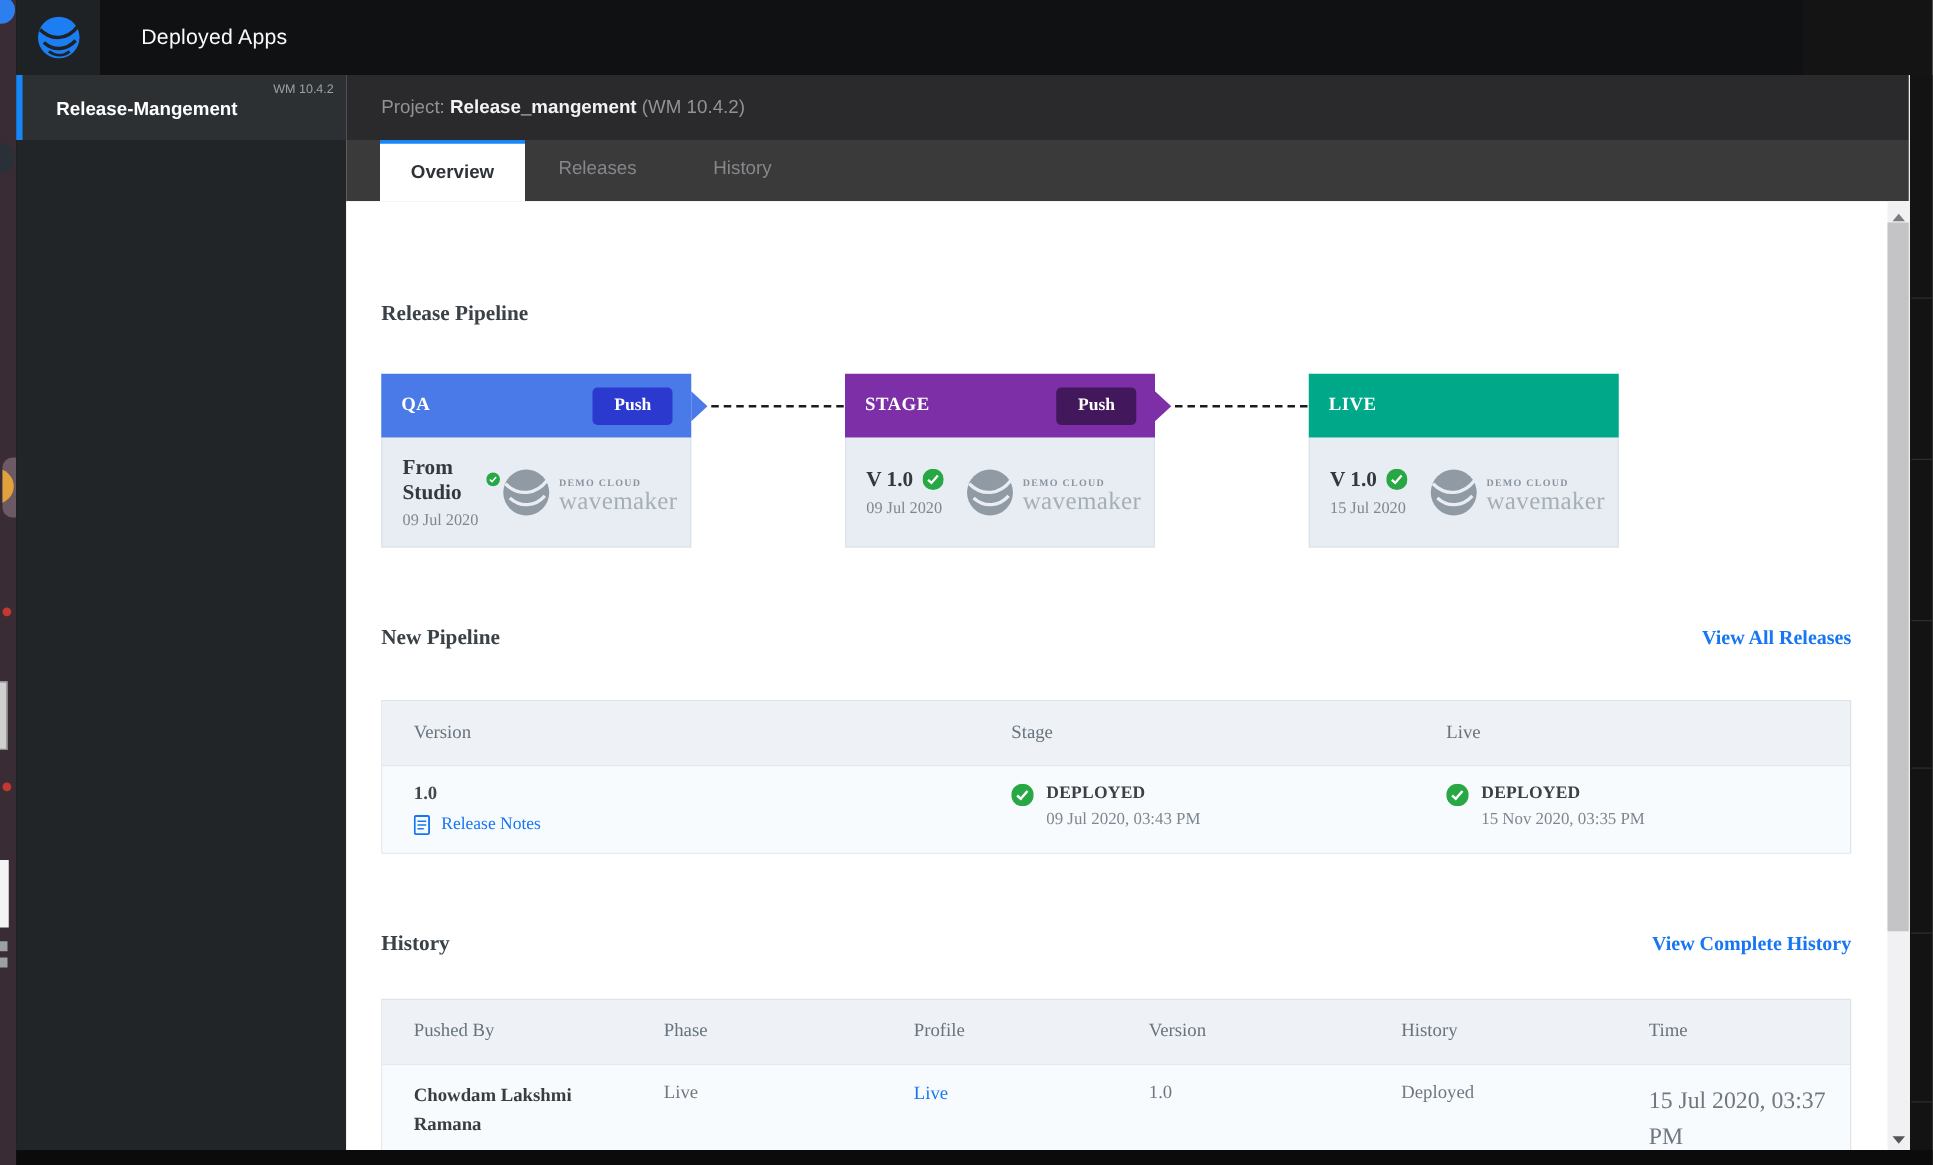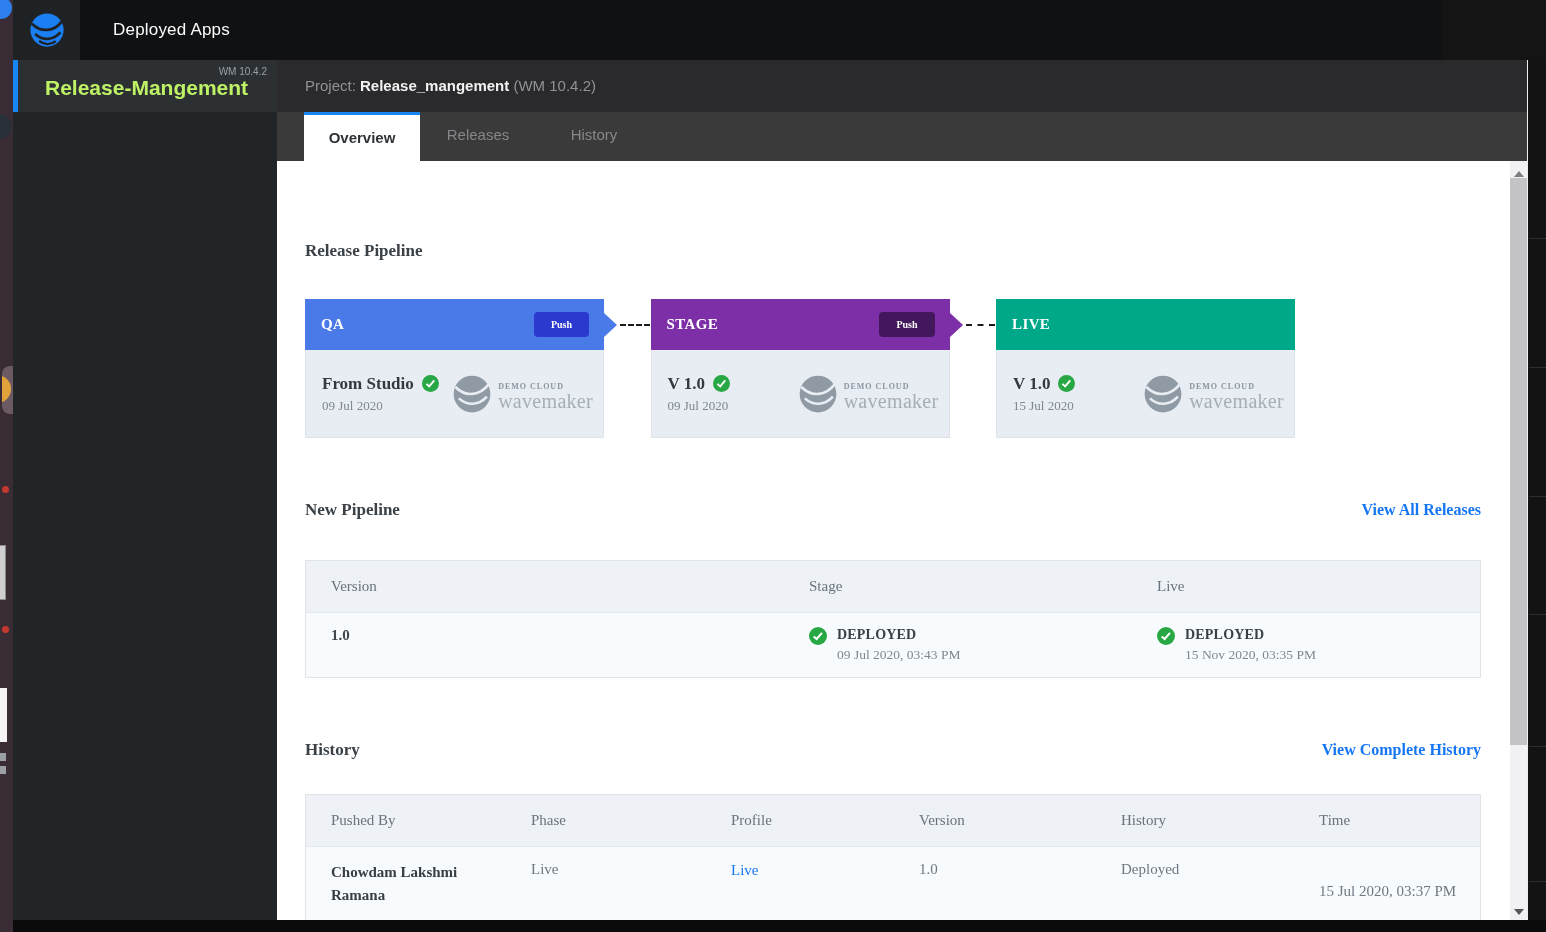--- a/index.html
+++ b/index.html
@@ -26,47 +26,47 @@
   #topbar { position:absolute; left:13px; top:0; width:1429px; height:60px; background:#101113; }
   #logo-tile { position:absolute; left:0; top:0; width:67px; height:60px; background:#1f2225;
     display:flex; align-items:center; justify-content:center; cursor:pointer; }
   #topbar-title { position:absolute; left:100px; top:0; height:60px; line-height:60px;
     color:#fafafa; font-size:17px; font-weight:500; letter-spacing:.2px; }
 
   
   #sidebar { position:absolute; left:13px; top:60px; width:264px; height:860px; background:#222527; }
   #sidebar-item { position:relative; height:52px; background:#2d3033; border-left:5px solid #1787f8; cursor:pointer; }
   #sidebar-item .name { position:absolute; left:27px; top:50%; transform:translateY(-43%);
-    color:#bef264; font-size:21px; font-weight:bold; }
+    color:#ffffff; font-size:15px; font-weight:bold; }
   #sidebar-item .wm { position:absolute; right:10px; top:6px; color:#9aa0a6; font-size:10px; }
 
   
   #main { position:absolute; left:277px; top:60px; width:1251px; height:860px; background:#fff;
     border-right:1px solid #eeeeee; }
   #project-header { height:52px; background:#2a2a2c; line-height:52px; padding-left:28px; font-size:15px; color:#8f9296; }
   #project-header b { color:#f2f2f2; font-weight:bold; }
   #tabbar { height:49px; background:#3a3a3b; display:flex; padding-left:27px; }
   .tab { width:116px; text-align:center; line-height:46px; font-size:15px; color:#85878a; cursor:pointer; }
   .tab.active { background:#fff; color:#2f3337; font-weight:bold; border-top:3px solid #1787f8; }
 
   
   #content { position:relative; height:759px; background:#fff; padding:80px 0 0 28px; overflow:hidden;font-family:Liberation Serif, serif; }
   h2.section { font-size:17px; font-weight:bold; color:#3a4147; }
   .section-head { display:flex; justify-content:space-between; align-items:baseline; width:1176px; }
   .blue-link { color:#1776f3; font-size:16px; font-weight:bold; text-decoration:none; cursor:pointer; }
 
   
   #cards { display:flex; width:990px; margin-top:38px; align-items:flex-start; }
-  .stage-card { width:299px; flex:none; }
+  .stage-card { width:248px; flex:none; }
   .stage-header { position:relative; height:51px; background:var(--sc); display:flex; align-items:center;
     padding:0 15px 0 16px; }
   .stage-header .stage-name { color:#fff; font-size:15px; font-weight:bold; letter-spacing:.4px; }
   .stage-header.has-arrow::after { content:""; position:absolute; right:-13px; top:50%; transform:translateY(-50%);
     border-left:13px solid var(--sc); border-top:12px solid transparent; border-bottom:12px solid transparent; }
-  .push-btn { margin-left:auto; background:var(--pc); color:#fff; font-size:10px; font-weight:bold;
+  .push-btn { margin-left:auto; background:var(--pc); color:#fff; font-size:14px; font-weight:bold;
     padding:7px 17px; border:none; border-radius:4px; cursor:pointer; font-family:inherit; }
   .stage-body { height:88px; background:#e8edf3; border:1px solid #dde3ea; border-top:none;
     display:flex; align-items:center; justify-content:space-between; padding:0 10px 0 16px; }
   .ver-row { display:flex; align-items:center; gap:8px; font-size:17px; font-weight:bold; color:#34393e; }
   .stage-date { font-size:13px; color:#7e8790; margin-top:4px; }
   .brand { display:flex; align-items:flex-end; gap:5px; }
   .brand-text { display:flex; flex-direction:column; padding-bottom:4px; }
   .brand-line1 { font-size:8px; font-weight:bold; color:#8b95a0; letter-spacing:1px; }
   .brand-line2 { font-size:20px; color:#a6aeb6; line-height:20px; letter-spacing:.3px; }
   .connector { flex:1; border-top:2px dashed #1b1b1b; margin-top:25px; margin-left:16px; margin-right:1px; }
@@ -81,21 +81,21 @@
   .tbl .row .cell { padding-top:14px; padding-bottom:14px; padding-right:12px; }
   .nr-version { font-size:15px; font-weight:bold; color:#42474c; }
   .notes-link { display:flex; align-items:center; gap:9px; margin-top:8px; color:#1776f3;
     font-size:14px; font-weight:500; cursor:pointer; text-decoration:none; }
   .deployed { display:flex; gap:10px; }
   .deployed .st { font-size:14px; font-weight:bold; color:#3a4045; letter-spacing:.2px; }
   .deployed .tm { font-size:13.5px; color:#7e8790; margin-top:4px; }
   .h-name { font-size:15px; font-weight:bold; color:#383d42; max-width:160px; line-height:1.55; }
   .h-plain { font-size:15px; color:#6f7780; }
   .h-link { font-size:15px; color:#1776f3; font-weight:500; cursor:pointer; text-decoration:none; }
-  .h-time { font-size:15px; color:#6f7780; max-width:160px; line-height:1.55;margin-top:19px; }
+  .h-time { font-size:19px; color:#6f7780; max-width:160px; line-height:1.55; }
 
   
   #scrollbar { position:absolute; right:0; top:101px; width:17px; height:759px; background:#f1f1f3; }
   #scroll-up { position:absolute; top:4px; left:0; width:17px; height:12px; display:flex; justify-content:center; cursor:pointer; }
   #scroll-up::after { content:""; border-left:5px solid transparent; border-right:5px solid transparent; border-bottom:6px solid #7d7d7d; margin-top:3px; }
   #scroll-thumb { position:absolute; top:17px; left:0; width:17px; height:567px; background:#c4c4c6; cursor:pointer; }
   #scroll-down { position:absolute; bottom:2px; left:0; width:17px; height:12px; display:flex; justify-content:center; cursor:pointer; }
   #scroll-down::after { content:""; border-left:5px solid transparent; border-right:5px solid transparent; border-top:6px solid #555; margin-top:3px; }
 </style>
 </head>
@@ -251,20 +251,29 @@
 
     <div class="tbl" style="margin-top:40px;">
       <div class="thead grid-nr">
         <div class="cell">Version</div>
         <div class="cell">Stage</div>
         <div class="cell">Live</div>
       </div>
       <div class="row grid-nr">
         <div class="cell">
           <div class="nr-version">1.0</div>
+          <a class="notes-link">
+            <svg width="13" height="16" viewBox="0 0 13 16">
+              <rect x="0.75" y="0.75" width="11.5" height="14.5" rx="1" fill="none" stroke="#1776f3" stroke-width="1.5"></rect>
+              <line x1="3" y1="5" x2="10" y2="5" stroke="#1776f3" stroke-width="1.2"></line>
+              <line x1="3" y1="8" x2="10" y2="8" stroke="#1776f3" stroke-width="1.2"></line>
+              <line x1="3" y1="11" x2="8" y2="11" stroke="#1776f3" stroke-width="1.2"></line>
+              </svg>
+            <span>Release Notes</span>
+          </a>
         </div>
         <div class="cell">
           <div class="deployed">
             <svg width="18" height="18" viewBox="0 0 18 18">
               <circle cx="9" cy="9" r="9" fill="#27a845"></circle>
                 <path d="M4.7 9.4 L7.6 12 L13 5.8" stroke="#fff" stroke-width="2" fill="none"></path>
               </svg>
             <div>
               <div class="st">DEPLOYED</div>
               <div class="tm">09 Jul 2020, 03:43 PM</div>

